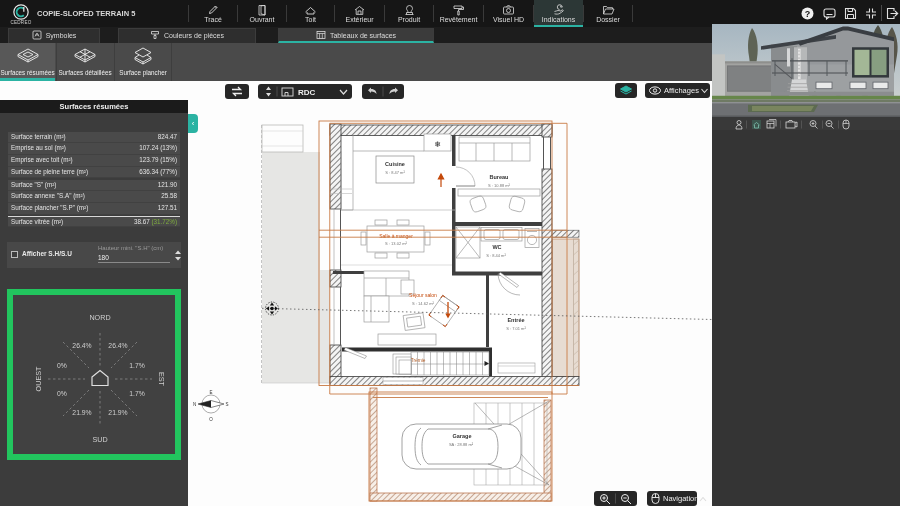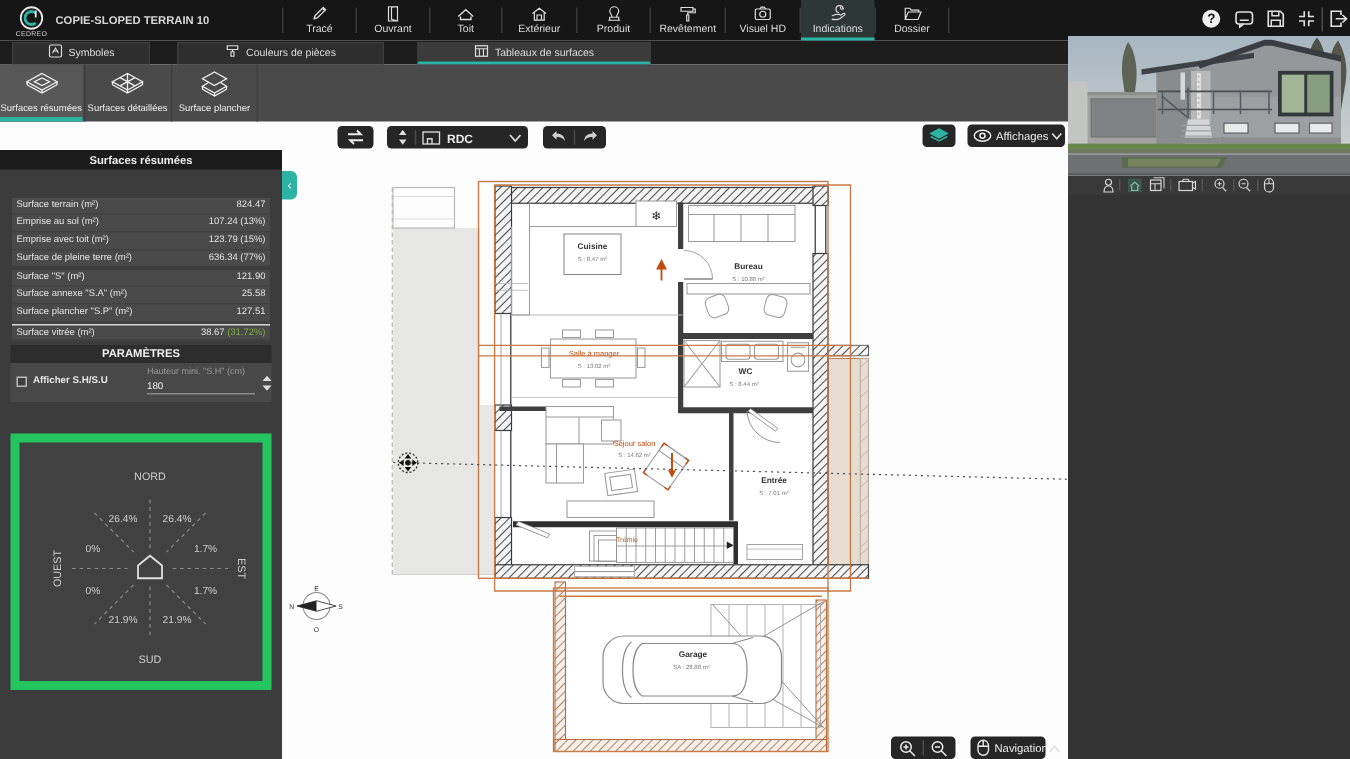--- a/index.html
+++ b/index.html
@@ -250,21 +250,21 @@
   <div id="topbarR" class="abs"></div>
   <div id="topbar" class="abs">
     <div id="logo" class="abs">
       <svg width="16" height="16" viewBox="0 0 17 17" style="margin:2px auto 0;display:block">
         <circle cx="8.5" cy="8.5" r="7.6" fill="none" stroke="#e8e8e8" stroke-width="1.3"></circle>
         <path d="M11.5 5 A4.6 4.6 0 1 0 11.5 12" fill="none" stroke="#2bb3a3" stroke-width="2"></path>
         <path d="M11.5 3.2 v5" stroke="#e8e8e8" stroke-width="1.3"></path>
       </svg>
       <div style="font-size:4.6px;color:#cfcfcf;letter-spacing:.2px;margin-top:0">CEDREO</div>
     </div>
-    <div id="title" class="abs">COPIE-SLOPED TERRAIN 10</div>
+    <div id="title" class="abs">COPIE-SLOPED TERRAIN 5</div>
 
     <div class="msep abs" style="left:188px"></div>
     <div class="msep abs" style="left:237px"></div>
     <div class="msep abs" style="left:286px"></div>
     <div class="msep abs" style="left:334px"></div>
     <div class="msep abs" style="left:384px"></div>
     <div class="msep abs" style="left:433px"></div>
     <div class="msep abs" style="left:483px"></div>
     <div class="msep abs" style="left:533px"></div>
     <div class="msep abs" style="left:583px"></div>
@@ -501,21 +501,20 @@
       </div>
     <div class="prow abs" style="top:102.9px"> 
         <span class="lab">Surface plancher "S.P" (m²)</span>
         <span class="val">127.51</span>
       </div>
     <div class="prow abs" style="top:115.6px;border-top:1px solid #d8d8d8"> 
         <span class="lab">Surface vitrée (m²)</span>
         <span class="val">38.67 <span class="green">(31.72%)</span></span>
       </div>
 
-    <div class="sect-title abs" style="left:7px;top:130px;width:174px;height:12px;line-height:12px">PARAMÈTRES</div>
     <div class="abs" style="left:7px;top:142px;width:174px;height:26px;background:#484848">
       <div class="abs" style="left:4px;top:9px;width:7px;height:7px;border:1px solid #bbb;background:#3e3e3e"></div>
       <div class="abs" style="left:15px;top:8px;font-size:6.5px;color:#e8e8e8;font-weight:bold">Afficher S.H/S.U</div>
       <div class="abs" style="left:91px;top:3px;font-size:6px;color:#9a9a9a">Hauteur mini. "S.H" (cm)</div>
       <div class="abs" style="left:91px;top:12px;font-size:6.5px;color:#f0f0f0">180</div>
       <div class="abs" style="left:91px;top:20px;width:72px;height:1px;background:#8a8a8a"></div>
       <svg class="abs" style="left:167px;top:7px" width="8" height="13" viewBox="0 0 8 13">
           <path d="M1 5 L4 1.5 L7 5 Z M1 8 L4 11.5 L7 8 Z" fill="#ddd"></path>
         </svg>
     </div>

